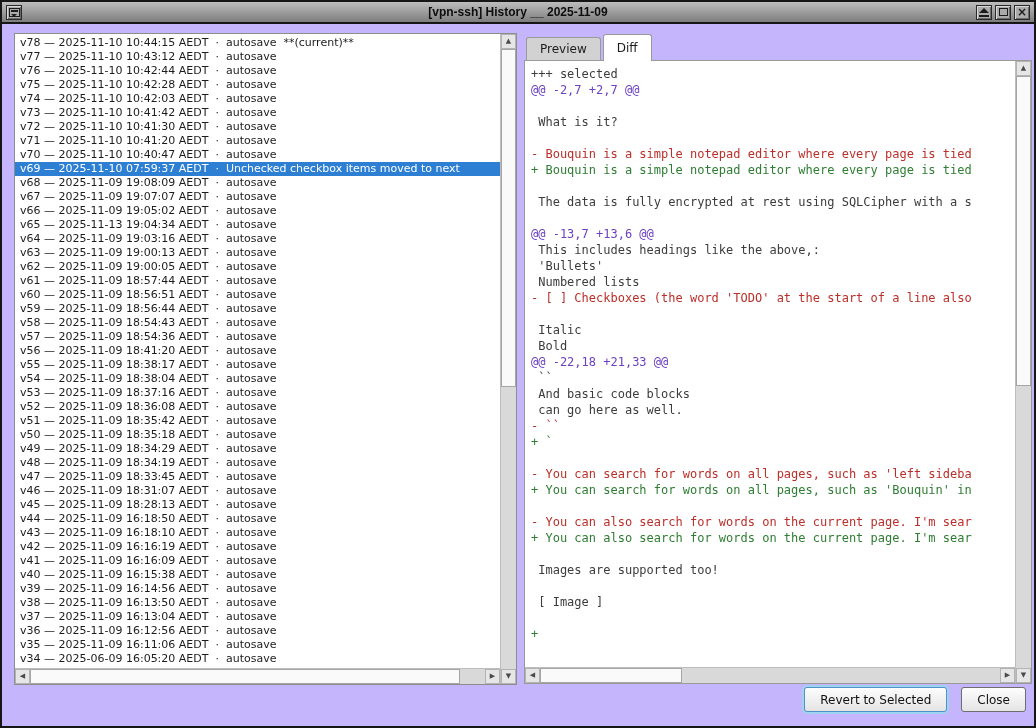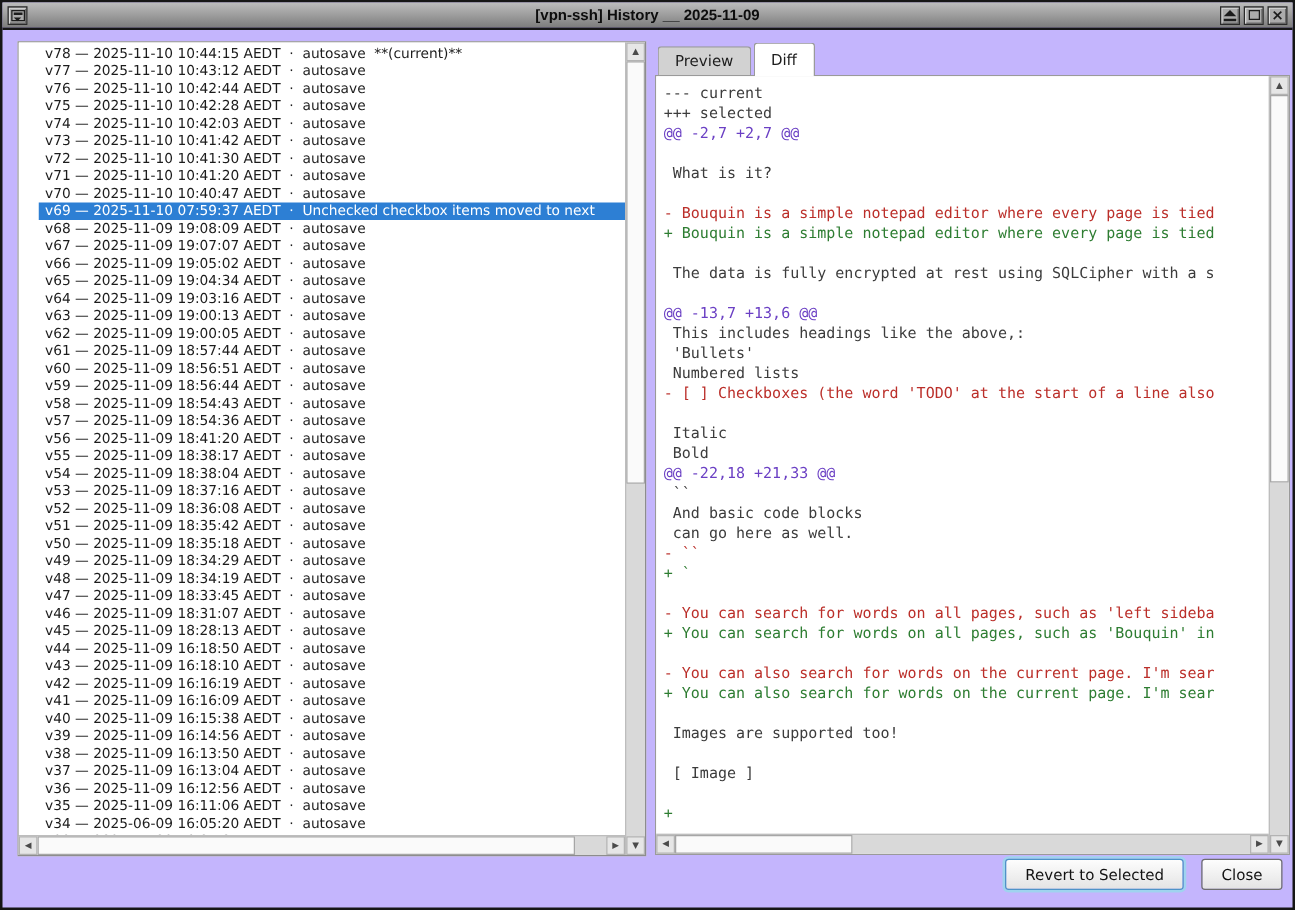--- a/index.html
+++ b/index.html
@@ -38,21 +38,21 @@
 
   .content{position:relative;width:1032px;height:700px;}
 
   
   .list-panel{position:absolute;left:12px;top:9px;width:503px;height:652px;border:1px solid #8d8d8d;
     background:#fff;display:grid;grid-template-columns:1fr 16px;grid-template-rows:1fr 16px;}
   .right-panel{position:absolute;left:522px;top:8px;width:508px;height:648px;}
 
   .listbox{overflow:hidden;background:#fff;padding-top:2px;cursor:default;}
   .row{display:block;white-space:pre;overflow:hidden;height:14px;line-height:14px;font-size:11px;
-    color:#1c1c1c;padding-left:5px;margin-left:16px;}
+    color:#1c1c1c;padding-left:5px;}
   .row.sel{background:var(--selection);color:#fff;}
 
   
   .sbar{background:#d9d9d9;position:relative;}
   .sbar.v{grid-column:2;grid-row:1 / span 2;border-left:1px solid #bdbdbd;}
   .sbar.h{grid-column:1;grid-row:2;border-top:1px solid #bdbdbd;}
   .sb-btn{position:absolute;background:#e6e6e6;border:1px solid #b3b3b3;display:flex;align-items:center;
     justify-content:center;font-size:7px;color:#4a4a4a;font-family:"DejaVu Sans",sans-serif;line-height:1;}
   .sbar.v .sb-btn{left:0;right:0;height:15px;}
   .sbar.v .sb-btn.up{top:0;}
@@ -127,21 +127,21 @@
           <div class="row">v75 — 2025-11-10 10:42:28 AEDT  ·  autosave</div>
           <div class="row">v74 — 2025-11-10 10:42:03 AEDT  ·  autosave</div>
           <div class="row">v73 — 2025-11-10 10:41:42 AEDT  ·  autosave</div>
           <div class="row">v72 — 2025-11-10 10:41:30 AEDT  ·  autosave</div>
           <div class="row">v71 — 2025-11-10 10:41:20 AEDT  ·  autosave</div>
           <div class="row">v70 — 2025-11-10 10:40:47 AEDT  ·  autosave</div>
           <div class="row sel">v69 — 2025-11-10 07:59:37 AEDT  ·  Unchecked checkbox items moved to next</div>
           <div class="row">v68 — 2025-11-09 19:08:09 AEDT  ·  autosave</div>
           <div class="row">v67 — 2025-11-09 19:07:07 AEDT  ·  autosave</div>
           <div class="row">v66 — 2025-11-09 19:05:02 AEDT  ·  autosave</div>
-          <div class="row">v65 — 2025-11-09 19:04:34 AEDT  ·  autosave</div>
+          <div class="row">v65 — 2025-11-13 19:04:34 AEDT  ·  autosave</div>
           <div class="row">v64 — 2025-11-09 19:03:16 AEDT  ·  autosave</div>
           <div class="row">v63 — 2025-11-09 19:00:13 AEDT  ·  autosave</div>
           <div class="row">v62 — 2025-11-09 19:00:05 AEDT  ·  autosave</div>
           <div class="row">v61 — 2025-11-09 18:57:44 AEDT  ·  autosave</div>
           <div class="row">v60 — 2025-11-09 18:56:51 AEDT  ·  autosave</div>
           <div class="row">v59 — 2025-11-09 18:56:44 AEDT  ·  autosave</div>
           <div class="row">v58 — 2025-11-09 18:54:43 AEDT  ·  autosave</div>
           <div class="row">v57 — 2025-11-09 18:54:36 AEDT  ·  autosave</div>
           <div class="row">v56 — 2025-11-09 18:41:20 AEDT  ·  autosave</div>
           <div class="row">v55 — 2025-11-09 18:38:17 AEDT  ·  autosave</div>
@@ -182,21 +182,20 @@
     </div>
 
     <div class="right-panel">
       <div class="tabs">
         <div class="tab inactive">Preview</div>
         <div class="tab active">Diff</div>
       </div>
       <div class="nb-body">
         <div class="difftext">
 
-        <div class="dline meta">--- current</div>
             <div class="dline meta">+++ selected</div>
             <div class="dline hunk">@@ -2,7 +2,7 @@</div>
             <div class="dline ctx"></div>
             <div class="dline ctx"> What is it?</div>
             <div class="dline ctx"></div>
             <div class="dline del">- Bouquin is a simple notepad editor where every page is tied</div>
             <div class="dline add">+ Bouquin is a simple notepad editor where every page is tied</div>
             <div class="dline ctx"></div>
             <div class="dline ctx"> The data is fully encrypted at rest using SQLCipher with a s</div>
             <div class="dline ctx"></div>

